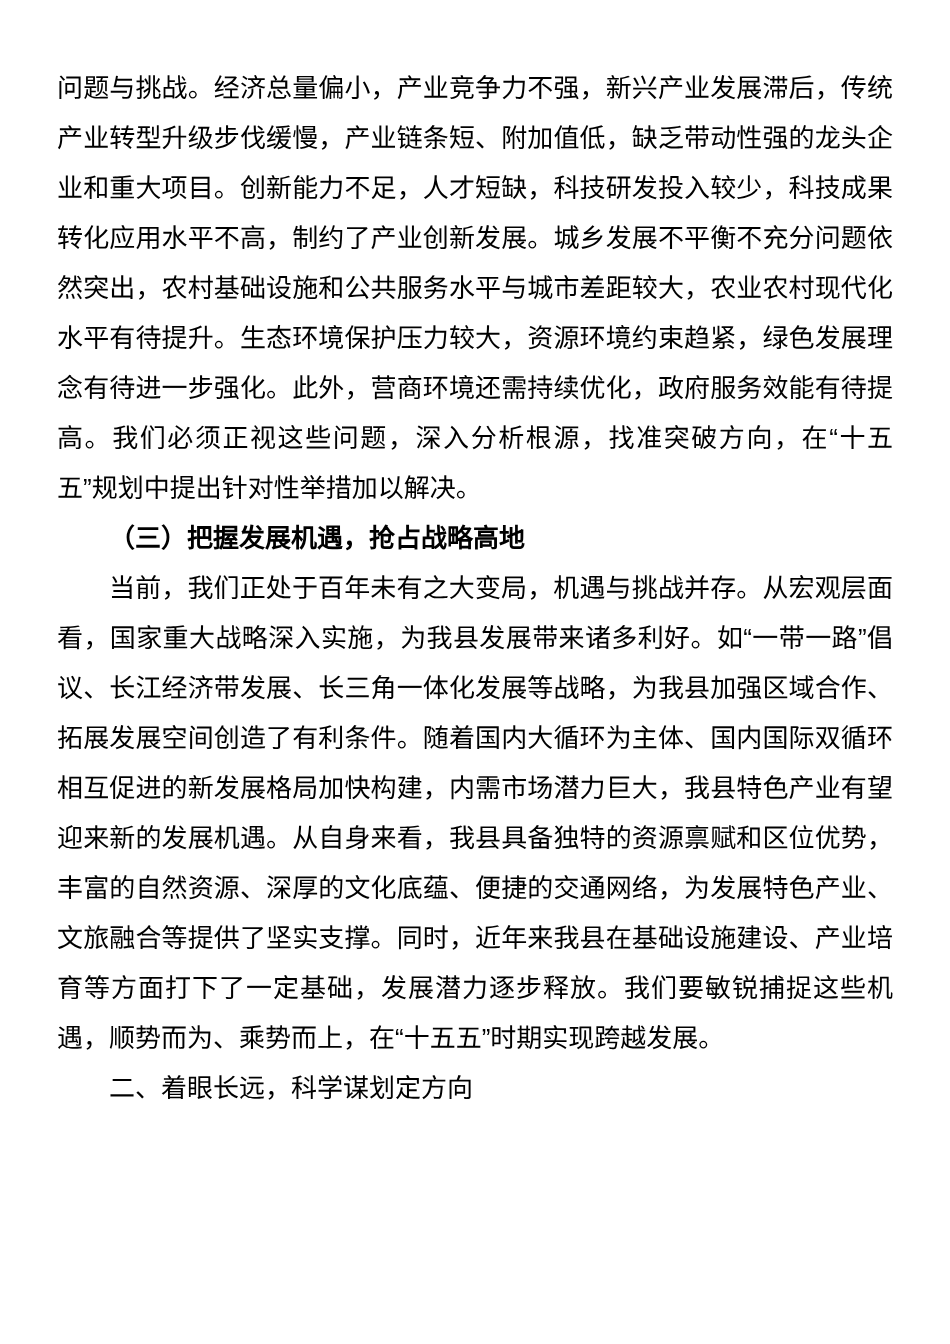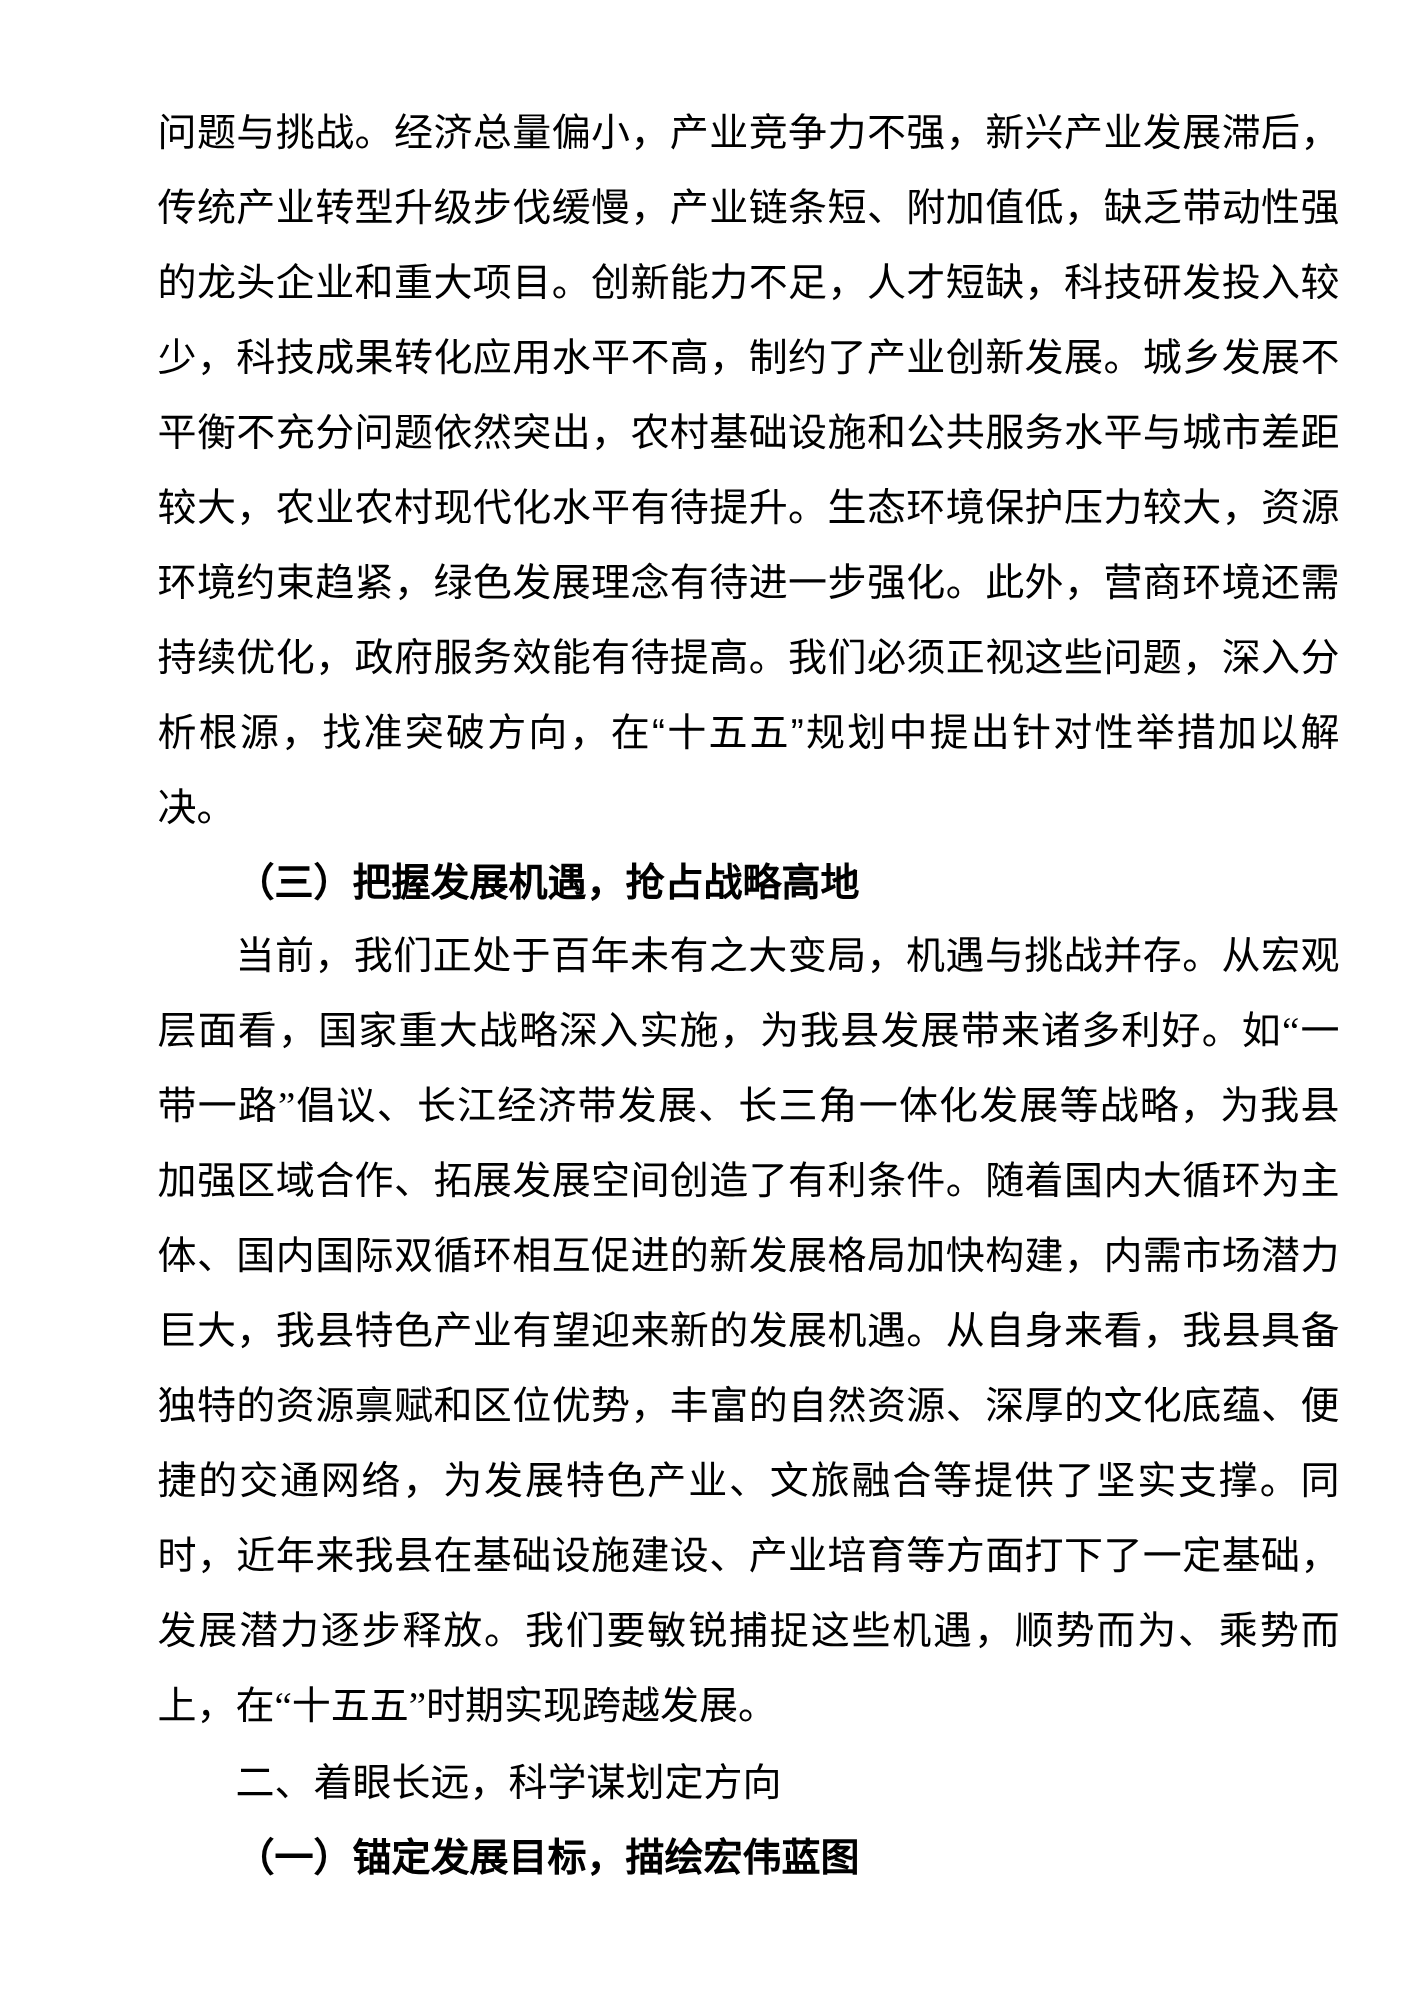--- a/index.html
+++ b/index.html
@@ -15,32 +15,30 @@
     box-sizing: border-box;
     width: 950px;
     height: 1344px;
     padding: 63px 57px 0 57px;
   }
   .doc {
     font-family: "Liberation Sans", sans-serif;
     font-size: 26px;
     line-height: 50px;
     letter-spacing: 0;
-    margin-left: 48px;
   }
   .doc p {
     margin: 0;
     padding: 0;
     text-align: justify;
     word-break: normal;
     line-break: strict;
   }
   .para-indent {
     text-indent: 2em;
-    font-family: Liberation Serif, serif;
   }
   .para-noindent {
     text-indent: 0;
   }
   .heading-bold {
     font-weight: 700;
     text-indent: 2em;
     text-align: center;
   }
   .heading-plain {
@@ -51,15 +49,14 @@
 </style>
 </head>
 <body style="background: rgb(255, 255, 255);">
 
 <div class="page">
   <div class="doc" style="color: rgb(0, 0, 0);">
     <p class="para-noindent">问题与挑战。经济总量偏小，产业竞争力不强，新兴产业发展滞后，传统产业转型升级步伐缓慢，产业链条短、附加值低，缺乏带动性强的龙头企业和重大项目。创新能力不足，人才短缺，科技研发投入较少，科技成果转化应用水平不高，制约了产业创新发展。城乡发展不平衡不充分问题依然突出，农村基础设施和公共服务水平与城市差距较大，农业农村现代化水平有待提升。生态环境保护压力较大，资源环境约束趋紧，绿色发展理念有待进一步强化。此外，营商环境还需持续优化，政府服务效能有待提高。我们必须正视这些问题，深入分析根源，找准突破方向，在“十五五”规划中提出针对性举措加以解决。</p>
     <p class="heading-bold">（三）把握发展机遇，抢占战略高地</p>
     <p class="para-indent">当前，我们正处于百年未有之大变局，机遇与挑战并存。从宏观层面看，国家重大战略深入实施，为我县发展带来诸多利好。如“一带一路”倡议、长江经济带发展、长三角一体化发展等战略，为我县加强区域合作、拓展发展空间创造了有利条件。随着国内大循环为主体、国内国际双循环相互促进的新发展格局加快构建，内需市场潜力巨大，我县特色产业有望迎来新的发展机遇。从自身来看，我县具备独特的资源禀赋和区位优势，丰富的自然资源、深厚的文化底蕴、便捷的交通网络，为发展特色产业、文旅融合等提供了坚实支撑。同时，近年来我县在基础设施建设、产业培育等方面打下了一定基础，发展潜力逐步释放。我们要敏锐捕捉这些机遇，顺势而为、乘势而上，在“十五五”时期实现跨越发展。</p>
     <p class="heading-plain">二、着眼长远，科学谋划定方向</p>
-    <p class="heading-bold">（一）锚定发展目标，描绘宏伟蓝图</p>
   </div>
 </div>
 
 </body></html>

